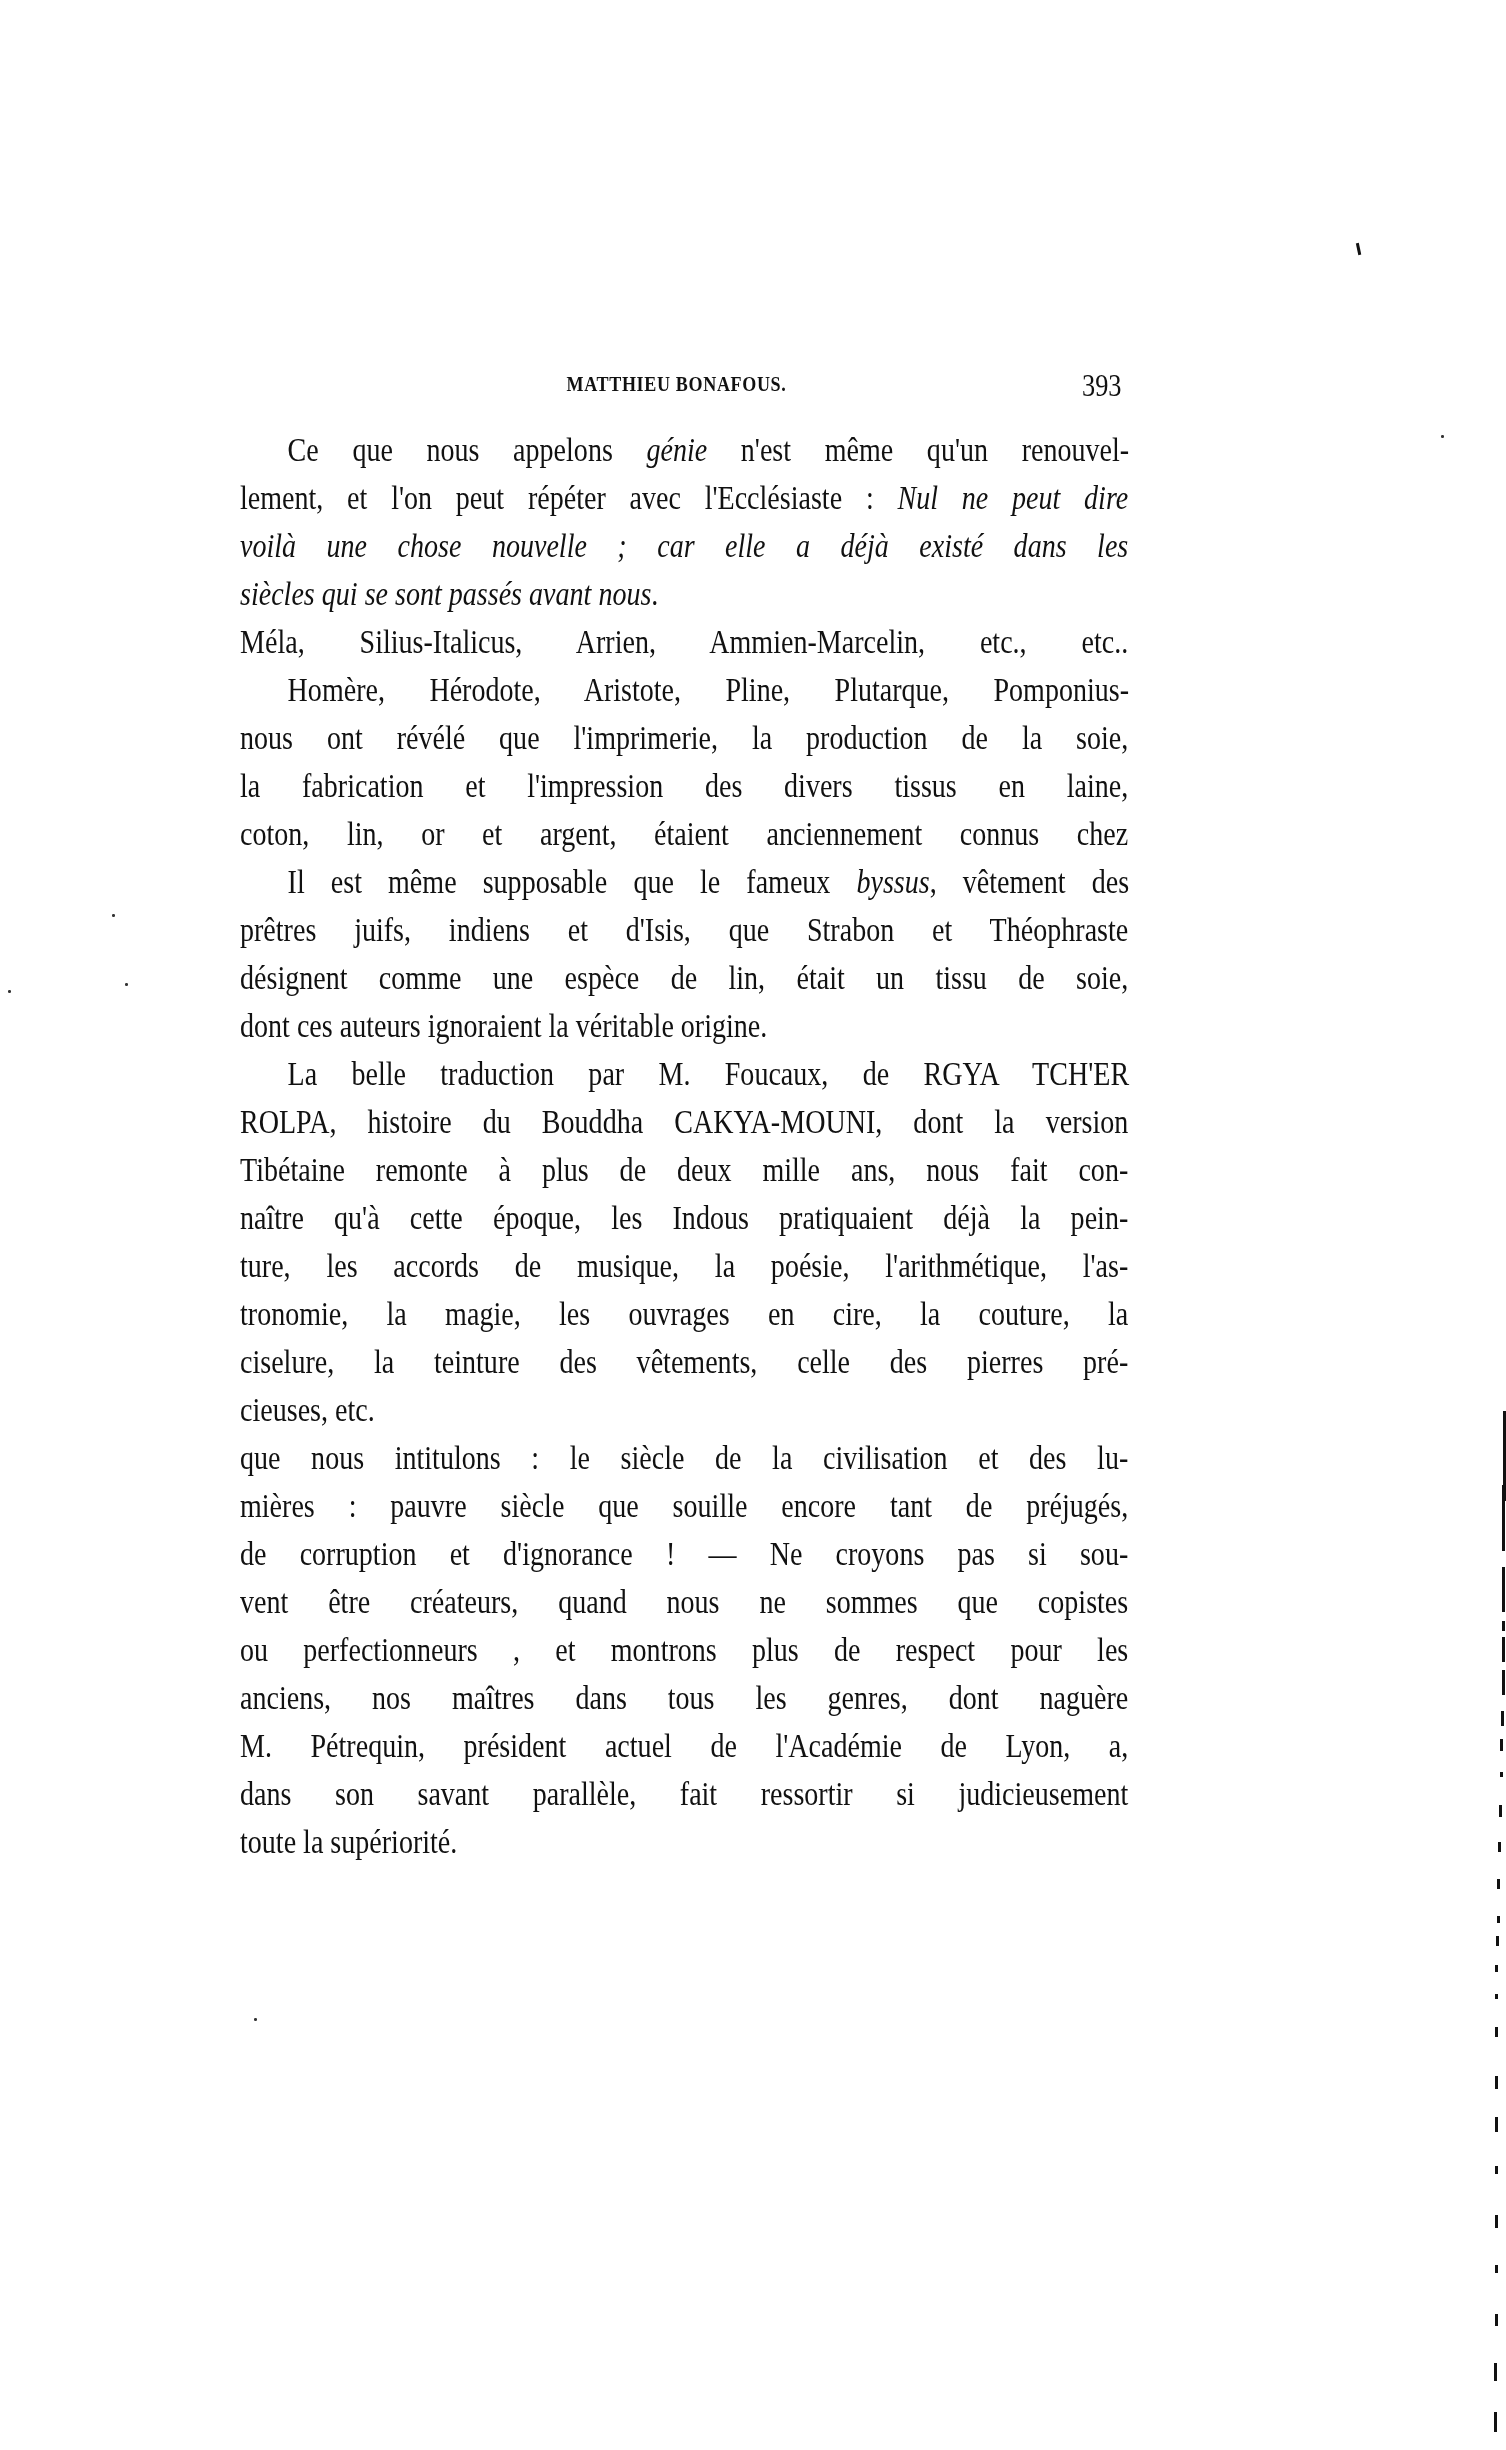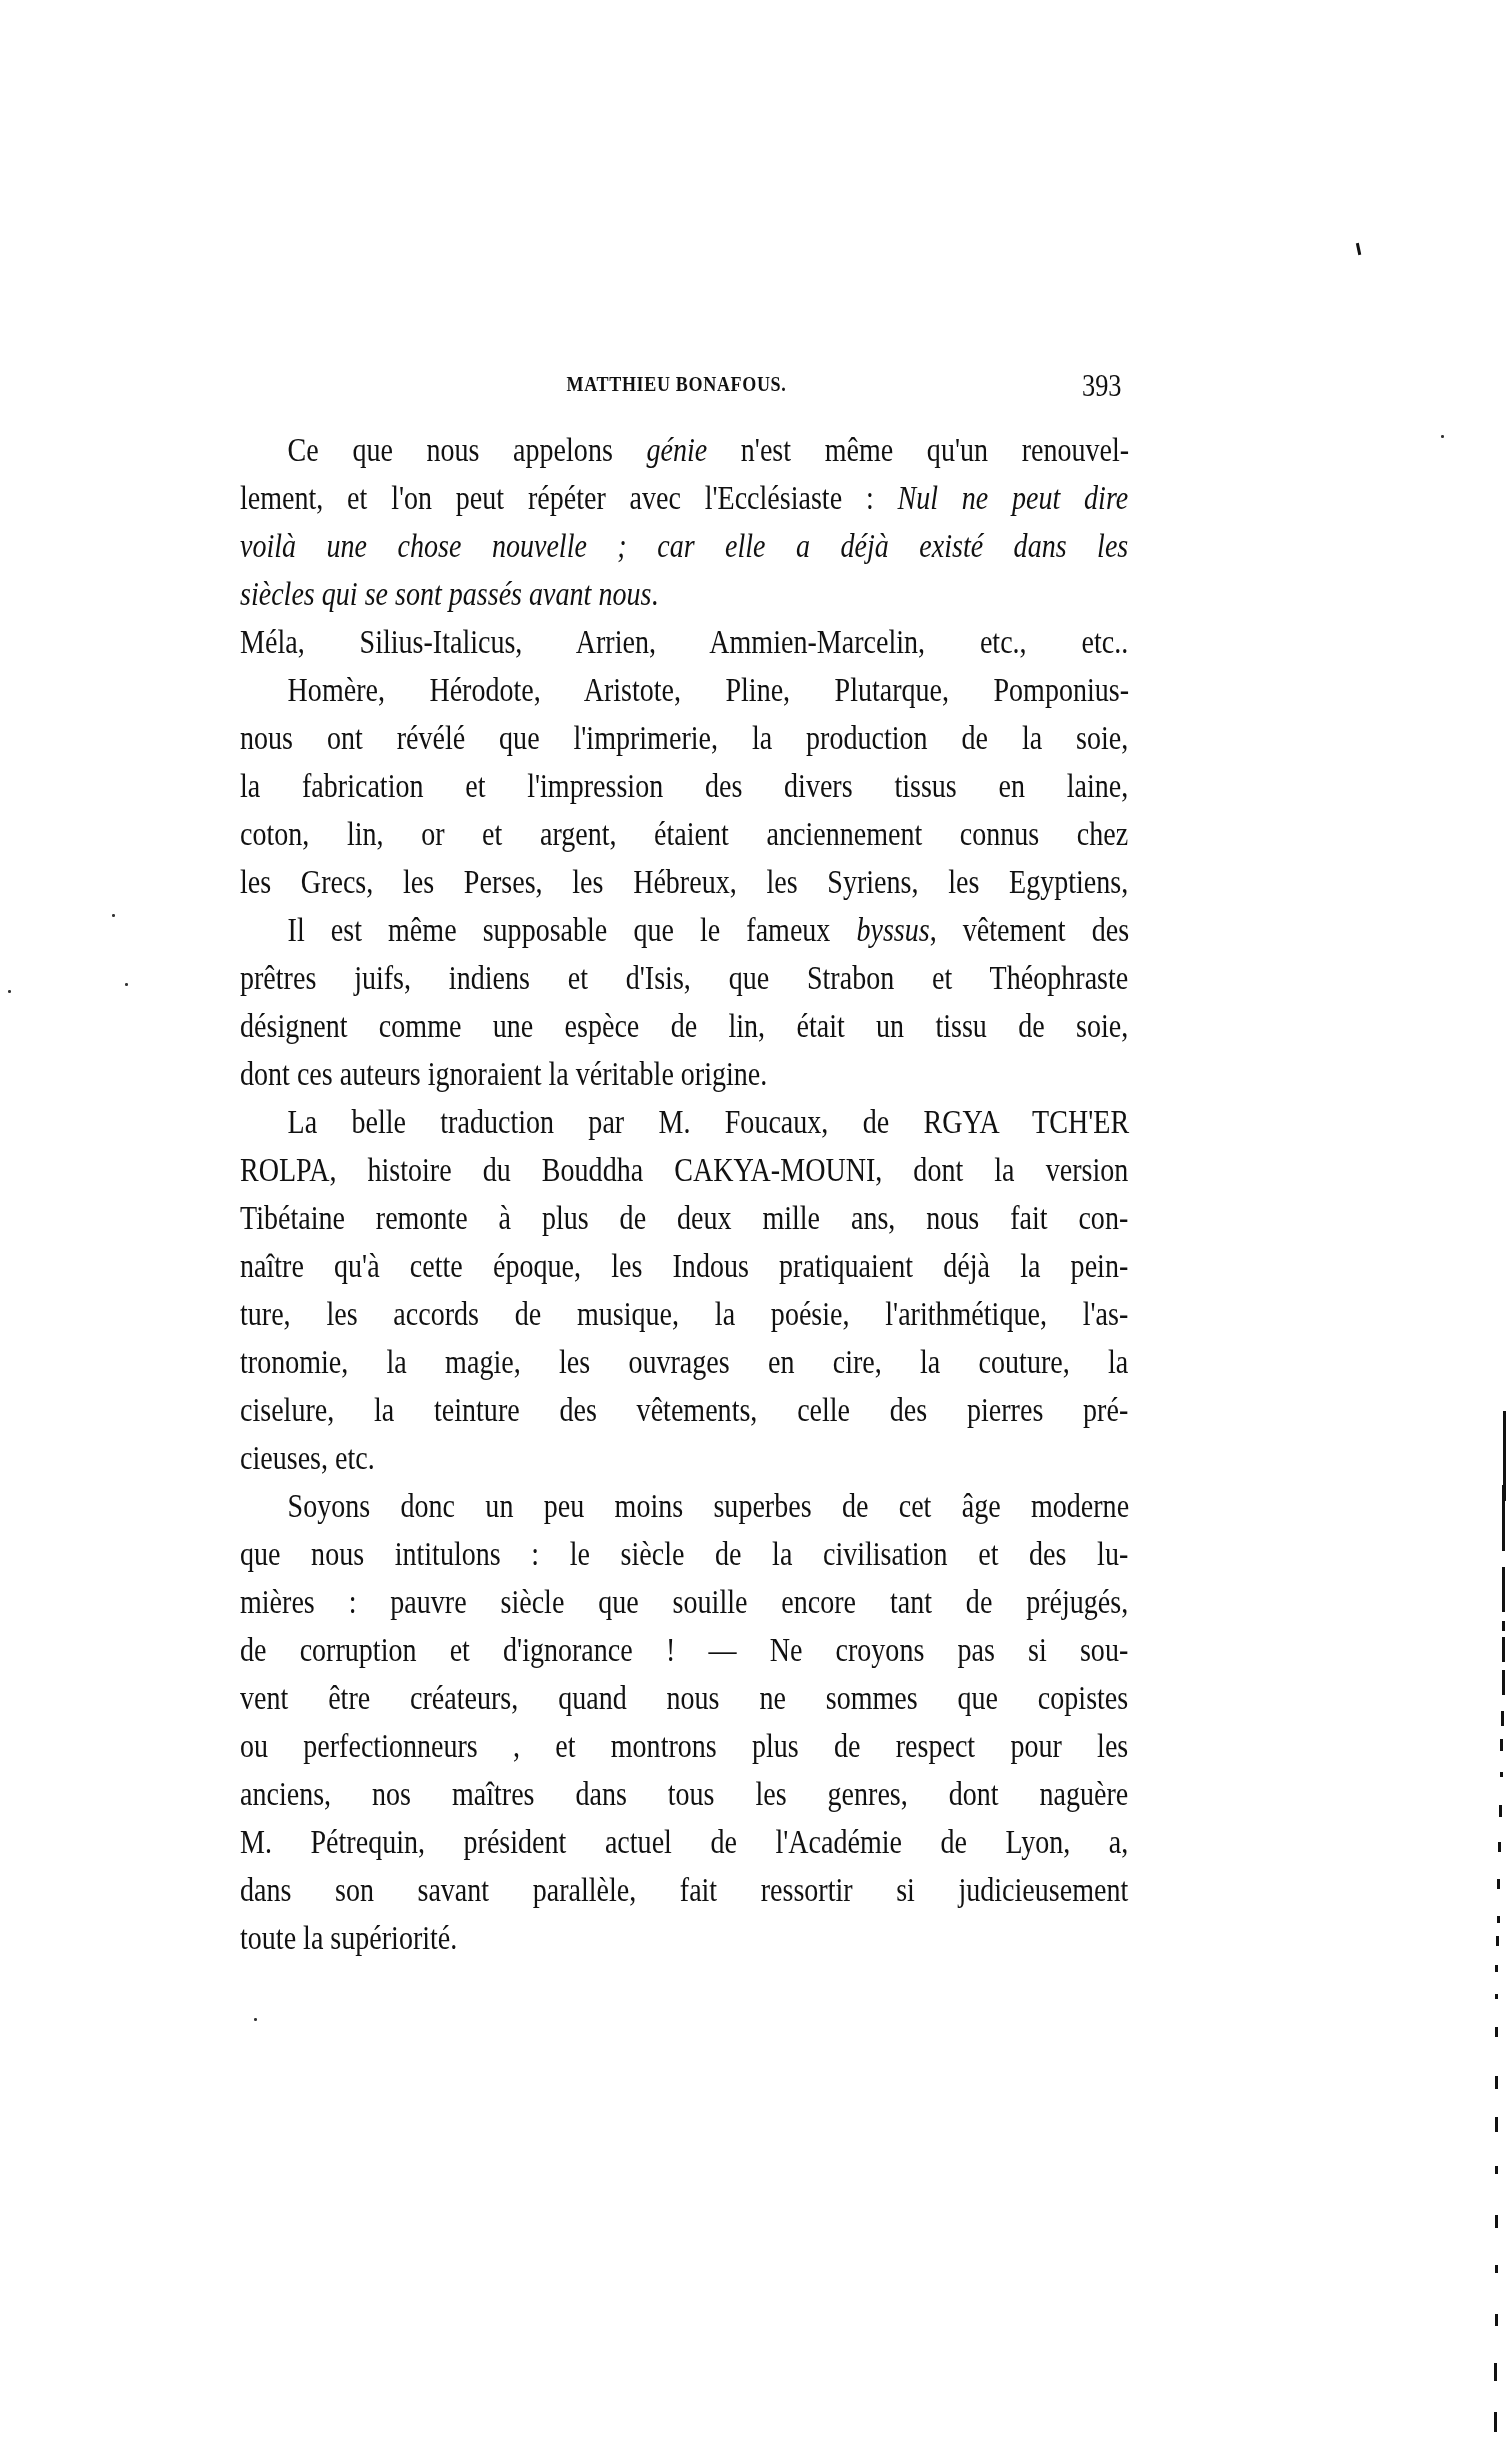--- a/index.html
+++ b/index.html
@@ -47,23 +47,20 @@
       </div>
       <div class="line">
         <div class="line-inner" style="white-space: normal;"><span>nous ont révélé que l'imprimerie, la production de la soie,</span></div>
       </div>
       <div class="line">
         <div class="line-inner" style="white-space: normal;"><span>la fabrication et l'impression des divers tissus en laine,</span></div>
       </div>
       <div class="line">
         <div class="line-inner" style="white-space: normal;"><span>coton, lin, or et argent, étaient anciennement connus chez</span></div>
       </div>
-      <div class="line">
-        <div class="line-inner" style="white-space: normal;"><span>les Grecs, les Perses, les Hébreux, les Syriens, les Egyptiens,</span></div>
-      </div>
       <div class="line indent">
         <div class="line-inner" style="white-space: normal;"><span>Il est même supposable que le fameux </span><span class="it">byssus</span><span>, vêtement des</span></div>
       </div>
       <div class="line">
         <div class="line-inner" style="white-space: normal;"><span>prêtres juifs, indiens et d'Isis, que Strabon et Théophraste</span></div>
       </div>
       <div class="line">
         <div class="line-inner" style="white-space: normal;"><span>désignent comme une espèce de lin, était un tissu de soie,</span></div>
       </div>
       <div class="line last">
@@ -85,23 +82,20 @@
         <div class="line-inner" style="white-space: normal;"><span>ture, les accords de musique, la poésie, l'arithmétique, l'as-</span></div>
       </div>
       <div class="line">
         <div class="line-inner" style="white-space: normal;"><span>tronomie, la magie, les ouvrages en cire, la couture, la</span></div>
       </div>
       <div class="line">
         <div class="line-inner" style="white-space: normal;"><span>ciselure, la teinture des vêtements, celle des pierres pré-</span></div>
       </div>
       <div class="line last">
         <div class="line-inner" style="white-space: normal;"><span>cieuses, etc.</span></div>
-      </div>
-      <div class="line indent">
-        <div class="line-inner" style="white-space: normal;"><span>Soyons donc un peu moins superbes de cet âge moderne</span></div>
       </div>
       <div class="line">
         <div class="line-inner" style="white-space: normal;"><span>que nous intitulons : le siècle de la civilisation et des lu-</span></div>
       </div>
       <div class="line">
         <div class="line-inner" style="white-space: normal;"><span>mières : pauvre siècle que souille encore tant de préjugés,</span></div>
       </div>
       <div class="line">
         <div class="line-inner" style="white-space: normal;"><span>de corruption et d'ignorance ! — Ne croyons pas si sou-</span></div>
       </div>

